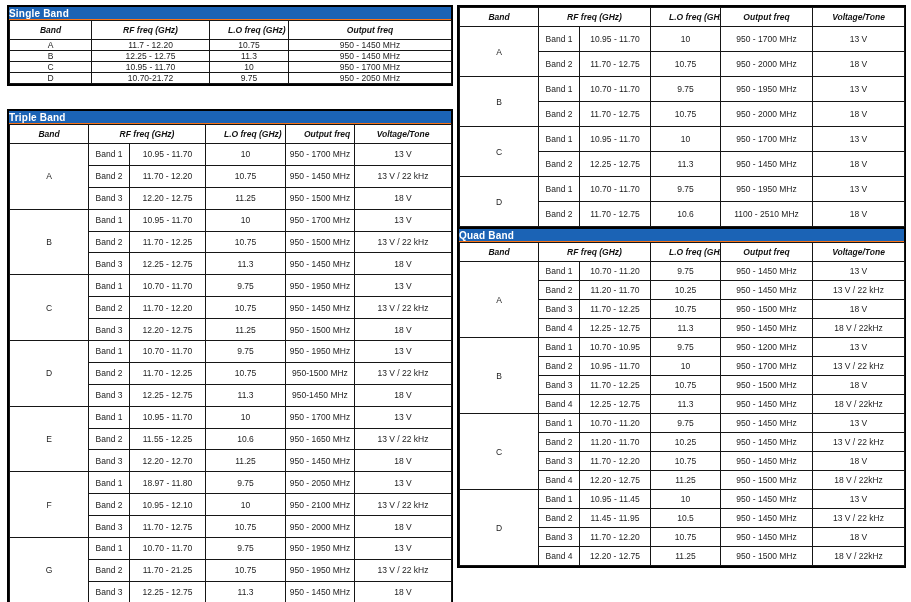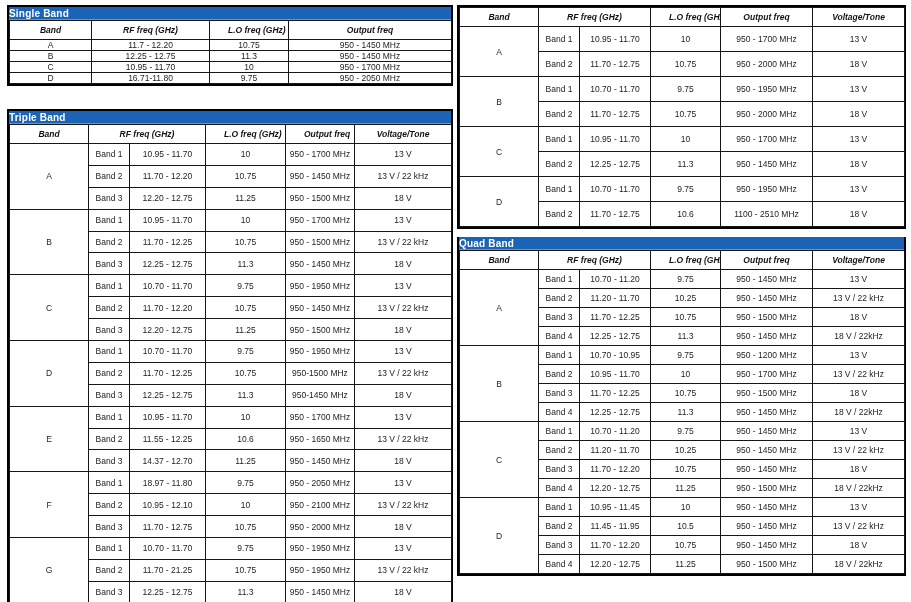--- a/index.html
+++ b/index.html
@@ -4,21 +4,21 @@
 <style>
   :root { --title-bg:#1b63b5; --title-fg:#ffffff; --line:#161616; --soft:#9e9e9e; }
   * { box-sizing:border-box; }
   html,body { margin:0; padding:0; background:#ffffff; }
   body { width:911px; height:602px; font-family:"Liberation Sans", sans-serif; }
   .page { position:relative; width:911px; height:602px; background:#fff; overflow:hidden; }
   .col-left  { position:absolute; left:7px;   top:5px; width:446px; }
   .col-right { position:absolute; left:457px; top:5px; width:449px; }
   .band-table { border:2px solid #000; background:#fff; }
   .col-left .band-table + .band-table { margin-top:23px; }
-  .col-right .band-table.attached { border-top:none; margin-top:8px; }
+  .col-right .band-table.attached { border-top:none; margin-top:0; }
   .title { background:var(--title-bg); color:var(--title-fg); font-weight:bold; font-size:10px;
            height:13px; line-height:13px; border-bottom:1px solid #f97316; letter-spacing:.2px; }
   table { border-collapse:collapse; width:100%; table-layout:fixed; }
   th { font-weight:bold; font-size:8.5px; color:#111; height:19px; border:1px solid var(--line);
        background:#fff; padding:0 18px; white-space:nowrap; overflow:hidden;font-style:italic; }
   td { font-size:8.5px; color:#1c1c1c; text-align:center; vertical-align:middle;
        border:1px solid var(--line); white-space:nowrap; overflow:hidden; padding:0 1px; }
   tr.soft td.data-cell { border-top:1px solid var(--soft); }
   .t-single td { height:11px; }
   .t-triple td { height:21.9px; }
@@ -61,21 +61,21 @@
               <td class="data-cell">950 - 1450 MHz</td>
             </tr>
             <tr>
               <td class="data-cell">C</td>
               <td class="data-cell">10.95 - 11.70</td>
               <td class="data-cell">10</td>
               <td class="data-cell">950 - 1700 MHz</td>
             </tr>
             <tr>
               <td class="data-cell">D</td>
-              <td class="data-cell">16.71-11.80</td>
+              <td class="data-cell">10.70-21.72</td>
               <td class="data-cell">9.75</td>
               <td class="data-cell">950 - 2050 MHz</td>
             </tr>
           </tbody>
         </table>
       </section>
     <section class="band-table t-triple">
         <div class="title">Triple Band</div>
         <table>
           <colgroup>
@@ -194,21 +194,21 @@
             </tr>
             <tr class="soft">
               <td class="data-cell">Band 2</td>
               <td class="data-cell">11.55 - 12.25</td>
               <td class="data-cell">10.6</td>
               <td class="data-cell">950 - 1650 MHz</td>
               <td class="data-cell">13 V / 22 kHz</td>
             </tr>
             <tr class="soft">
               <td class="data-cell">Band 3</td>
-              <td class="data-cell">14.37 - 12.70</td>
+              <td class="data-cell">12.20 - 12.70</td>
               <td class="data-cell">11.25</td>
               <td class="data-cell">950 - 1450 MHz</td>
               <td class="data-cell">18 V</td>
             </tr>
             <tr class="group-start">
               <td class="band-cell" rowspan="3">F</td>
               <td class="data-cell">Band 1</td>
               <td class="data-cell">18.97 - 11.80</td>
               <td class="data-cell">9.75</td>
               <td class="data-cell">950 - 2050 MHz</td>

